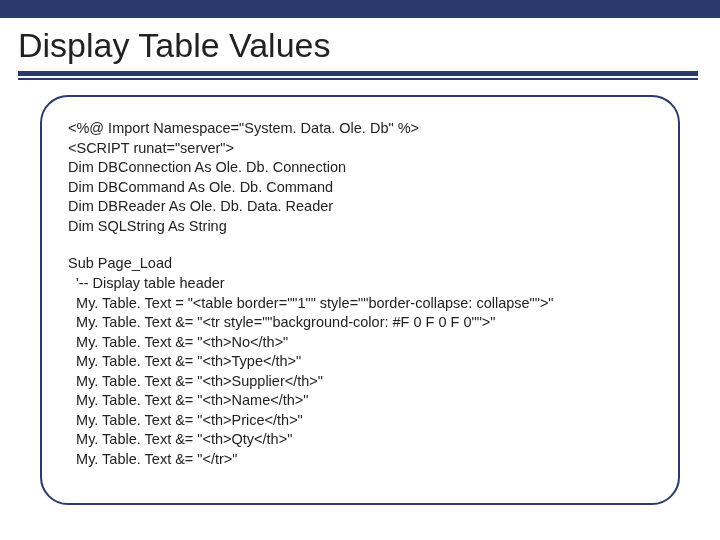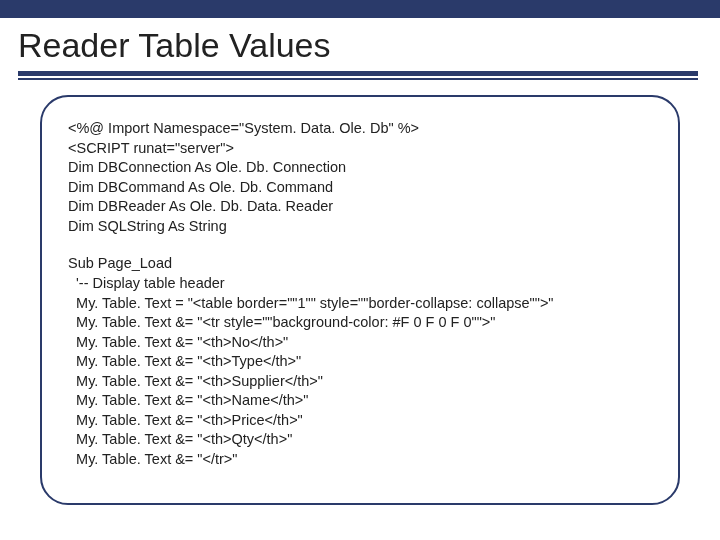--- a/index.html
+++ b/index.html
@@ -52,21 +52,21 @@
     line-height: 1.35;
     color: #222;
     white-space: pre;
   }
 </style>
 </head>
 <body>
 
 <div class="topbar"></div>
 
-<h1 class="title">Reader Table Values</h1>
+<h1 class="title">Display Table Values</h1>
 
 <div class="rule-wrap">
   <div class="rule1"></div>
   <div class="rule2"></div>
 </div>
 
 <div class="panel">
   <div class="code-block">&lt;%@ Import Namespace="System. Data. Ole. Db" %&gt;
 &lt;SCRIPT runat="server"&gt;
 Dim DBConnection As Ole. Db. Connection

